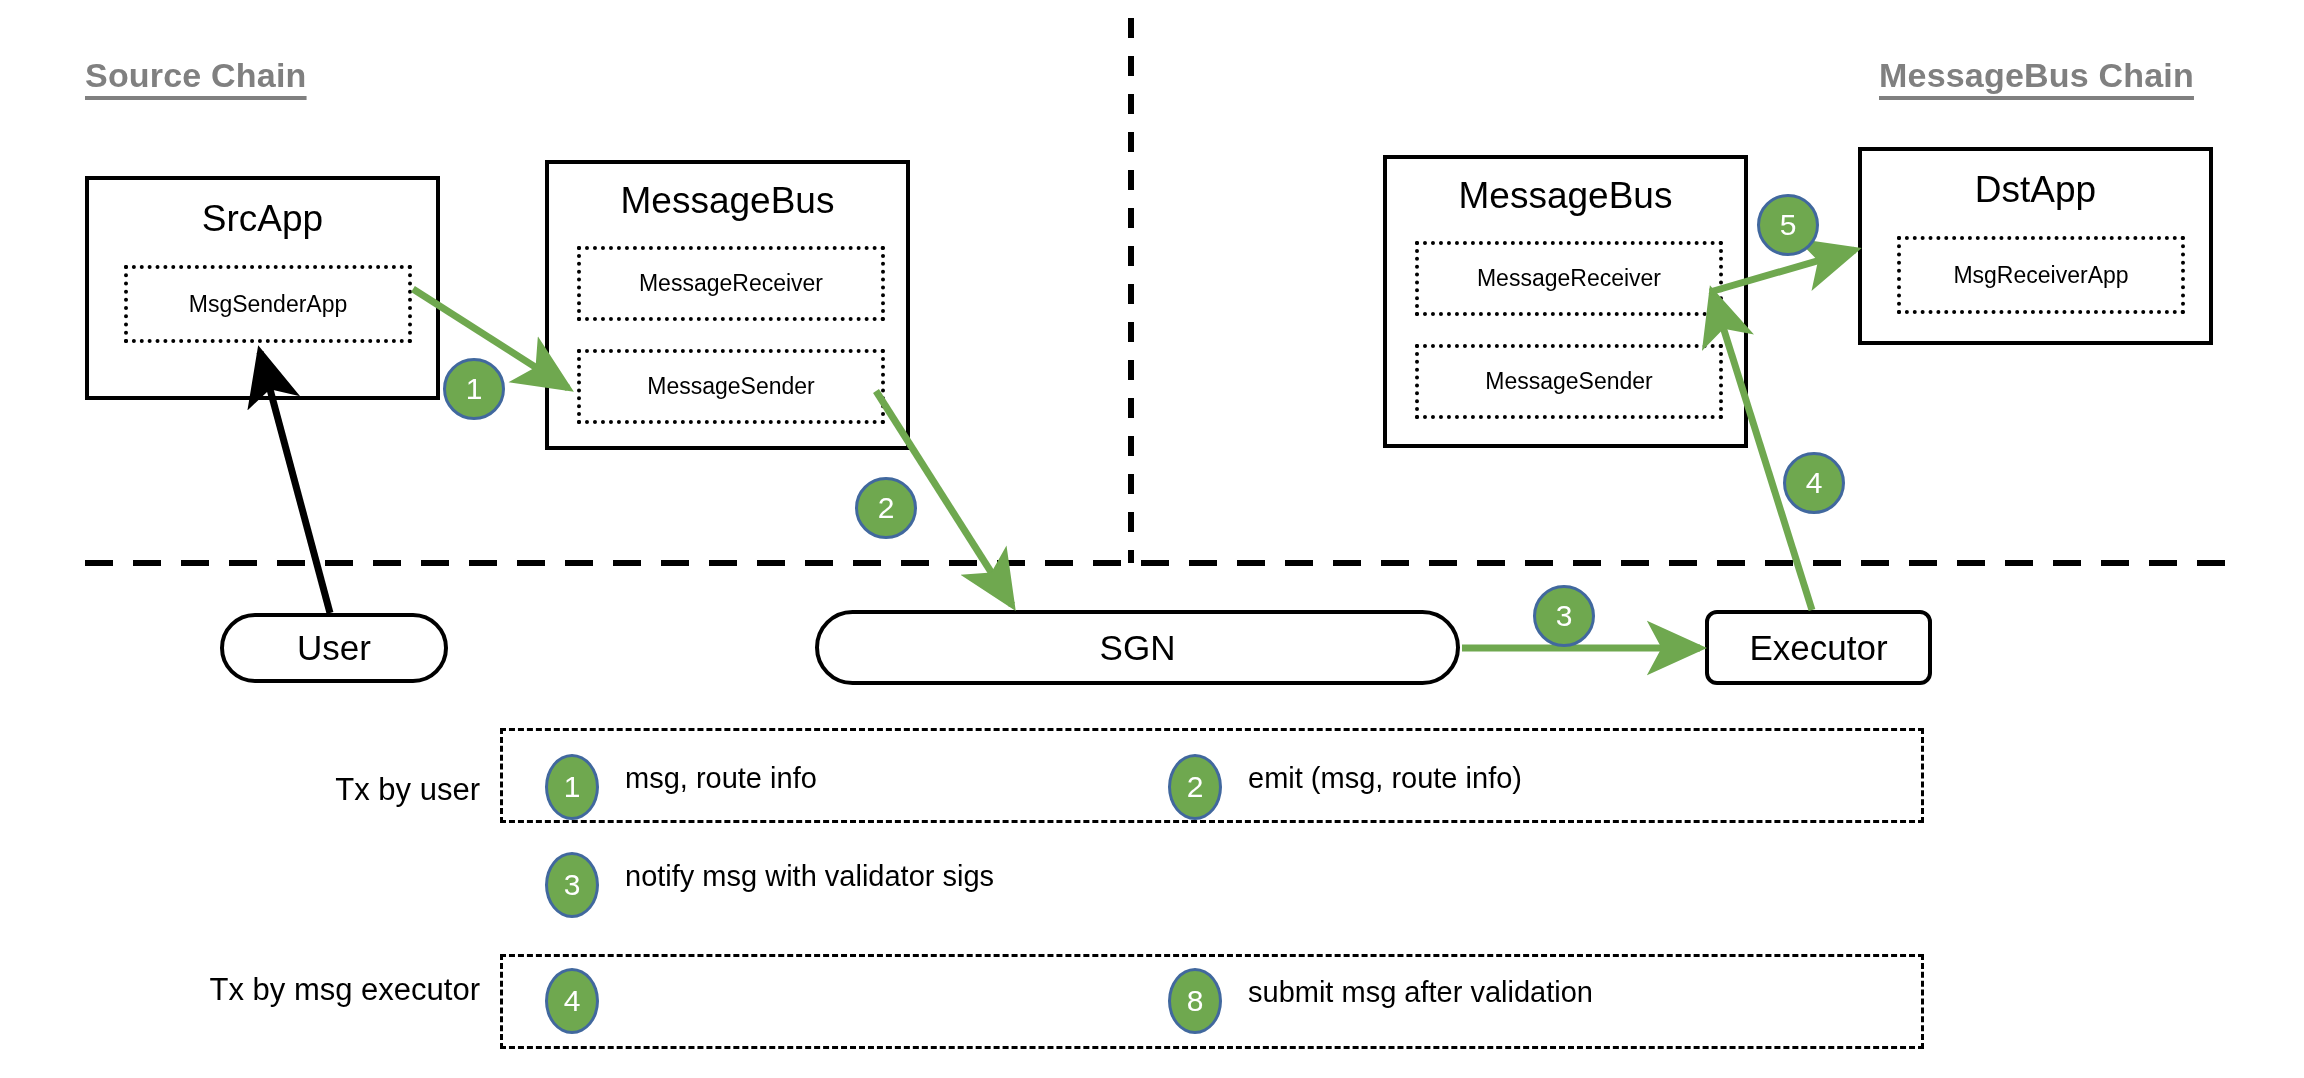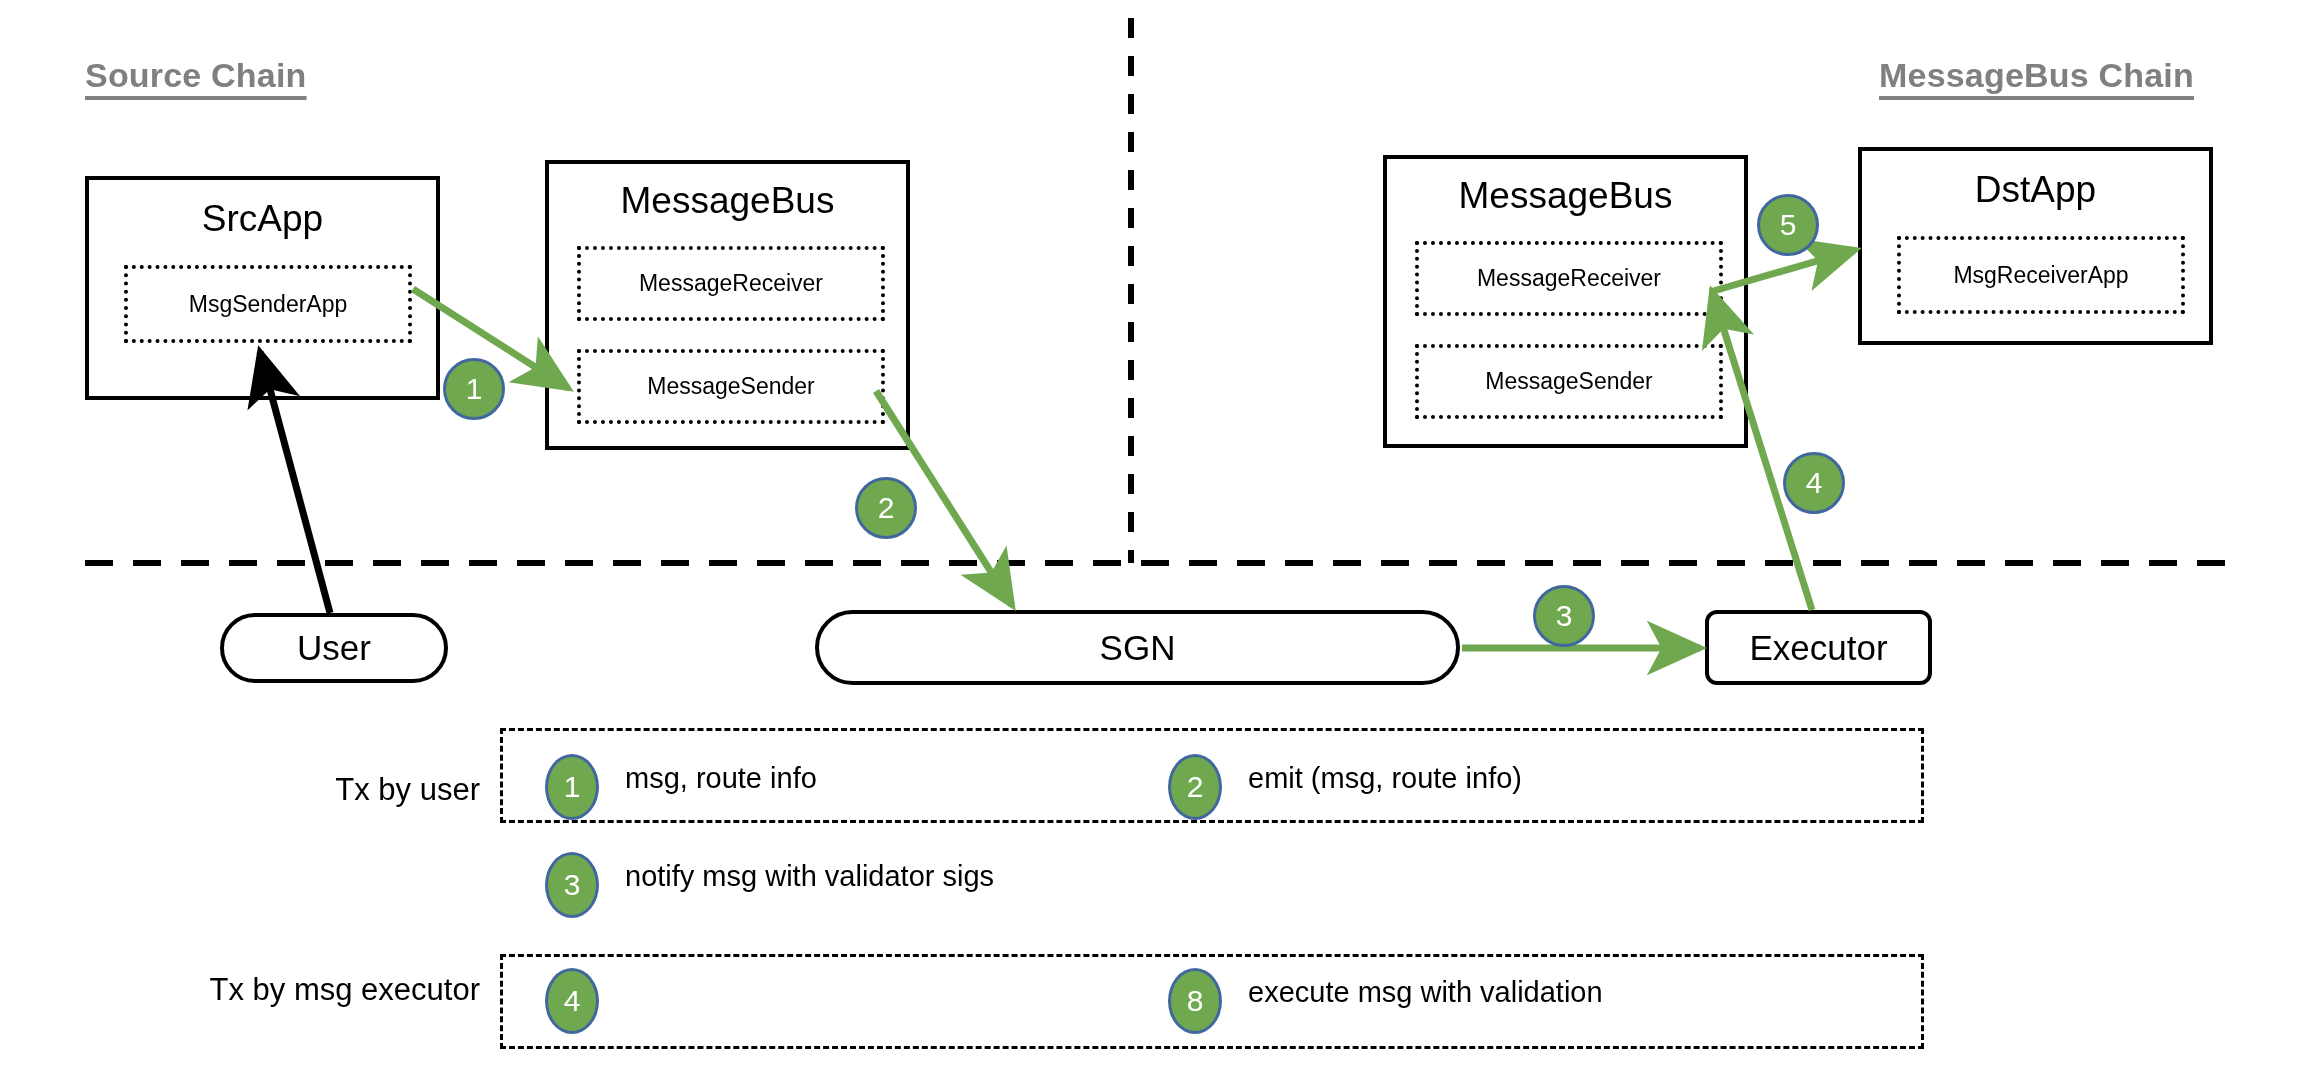--- a/index.html
+++ b/index.html
@@ -182,15 +182,15 @@
   <div class="badge ellipse" style="left:545px;top:852px;width:54px;height:66px;">3</div>
   <div class="legend-text" style="left:625px;top:860px;">notify msg with validator sigs</div>
 
   <div class="legend-label" style="left:178px;top:972px;width:302px;">Tx by msg executor</div>
 
   <div class="legend-box" style="left:500px;top:954px;width:1424px;height:95px;"></div>
 
   <div class="badge ellipse" style="left:545px;top:968px;width:54px;height:66px;">4</div>
 
   <div class="badge ellipse" style="left:1168px;top:968px;width:54px;height:66px;">8</div>
-  <div class="legend-text" style="left:1248px;top:976px;">execute msg with validation</div>
+  <div class="legend-text" style="left:1248px;top:976px;">submit msg after validation</div>
 
 </div>
 
 </body></html>

